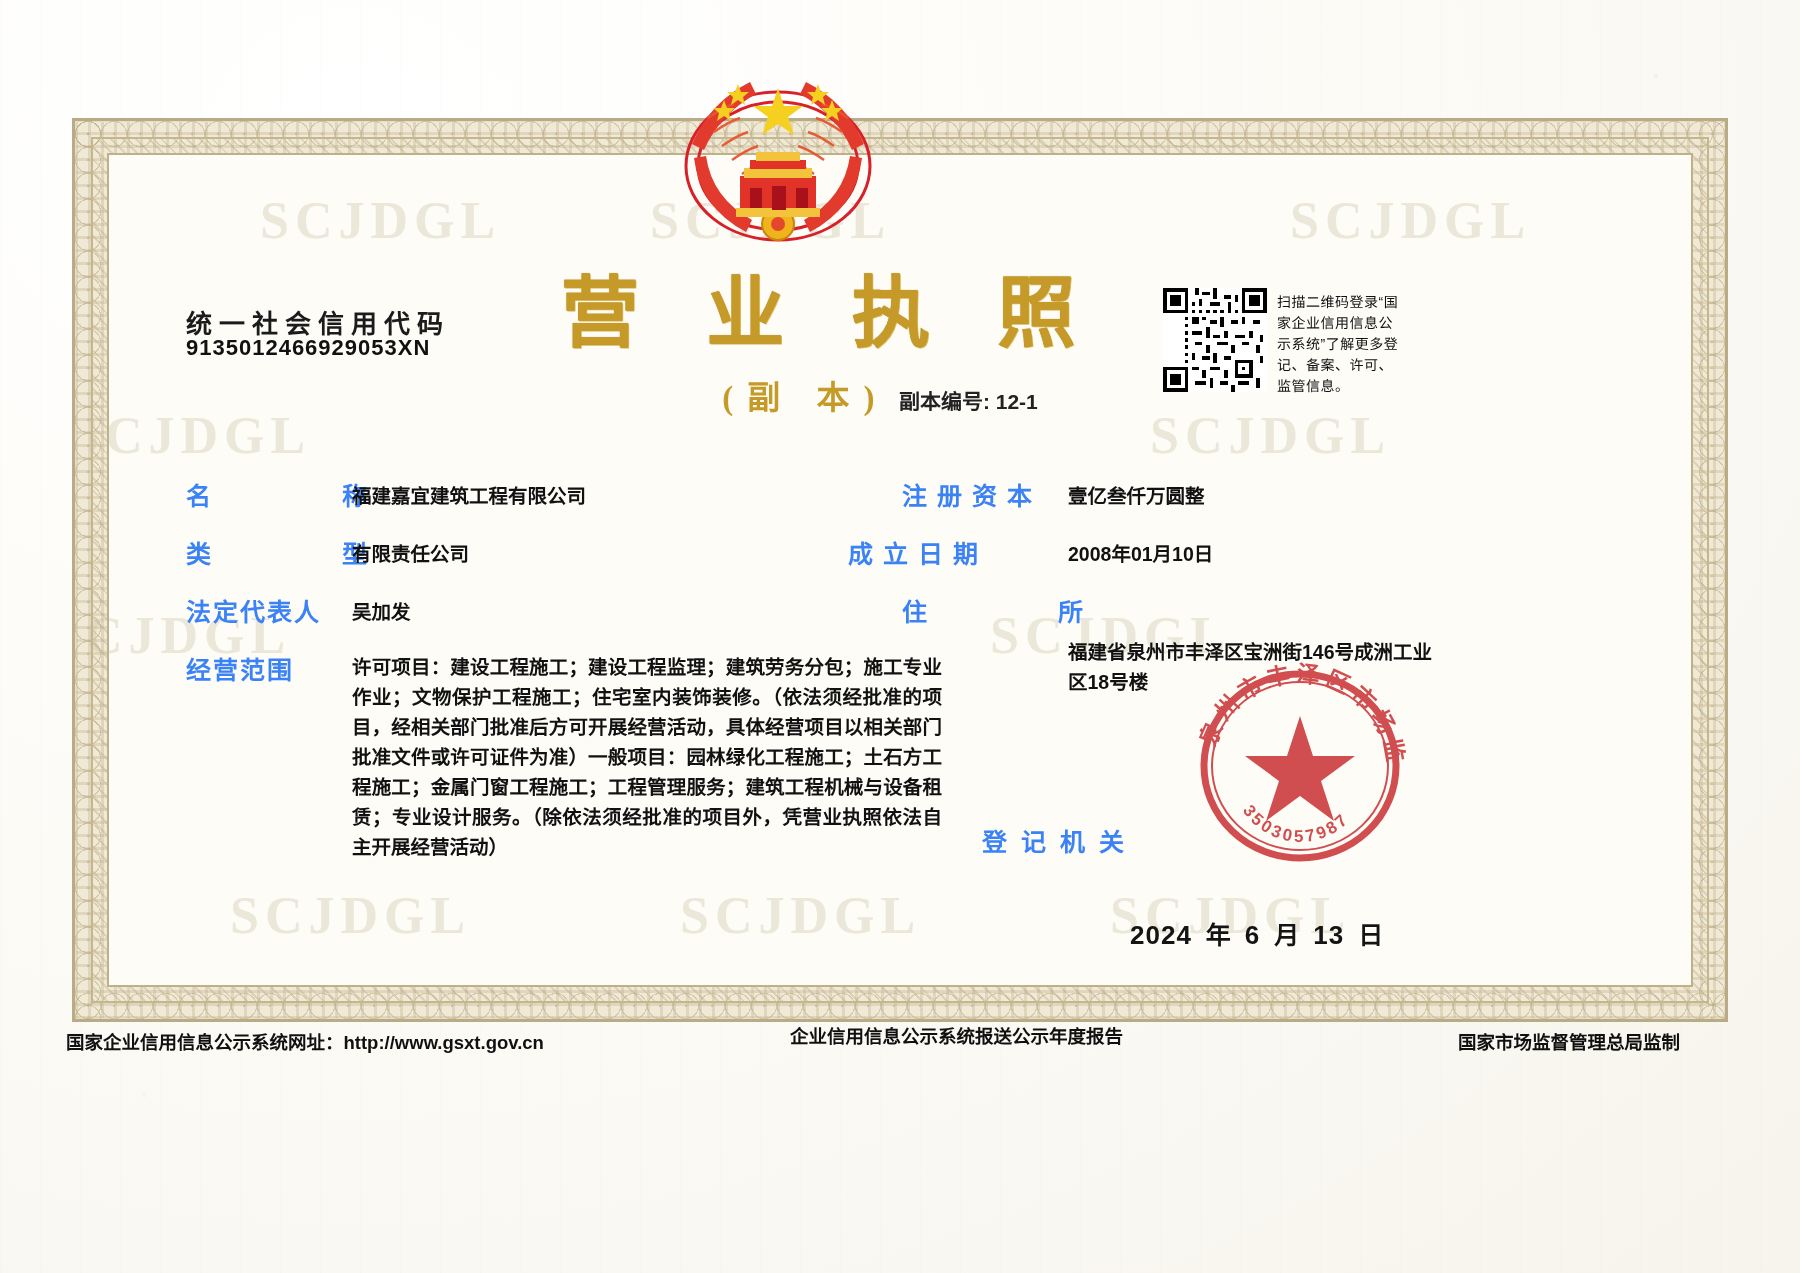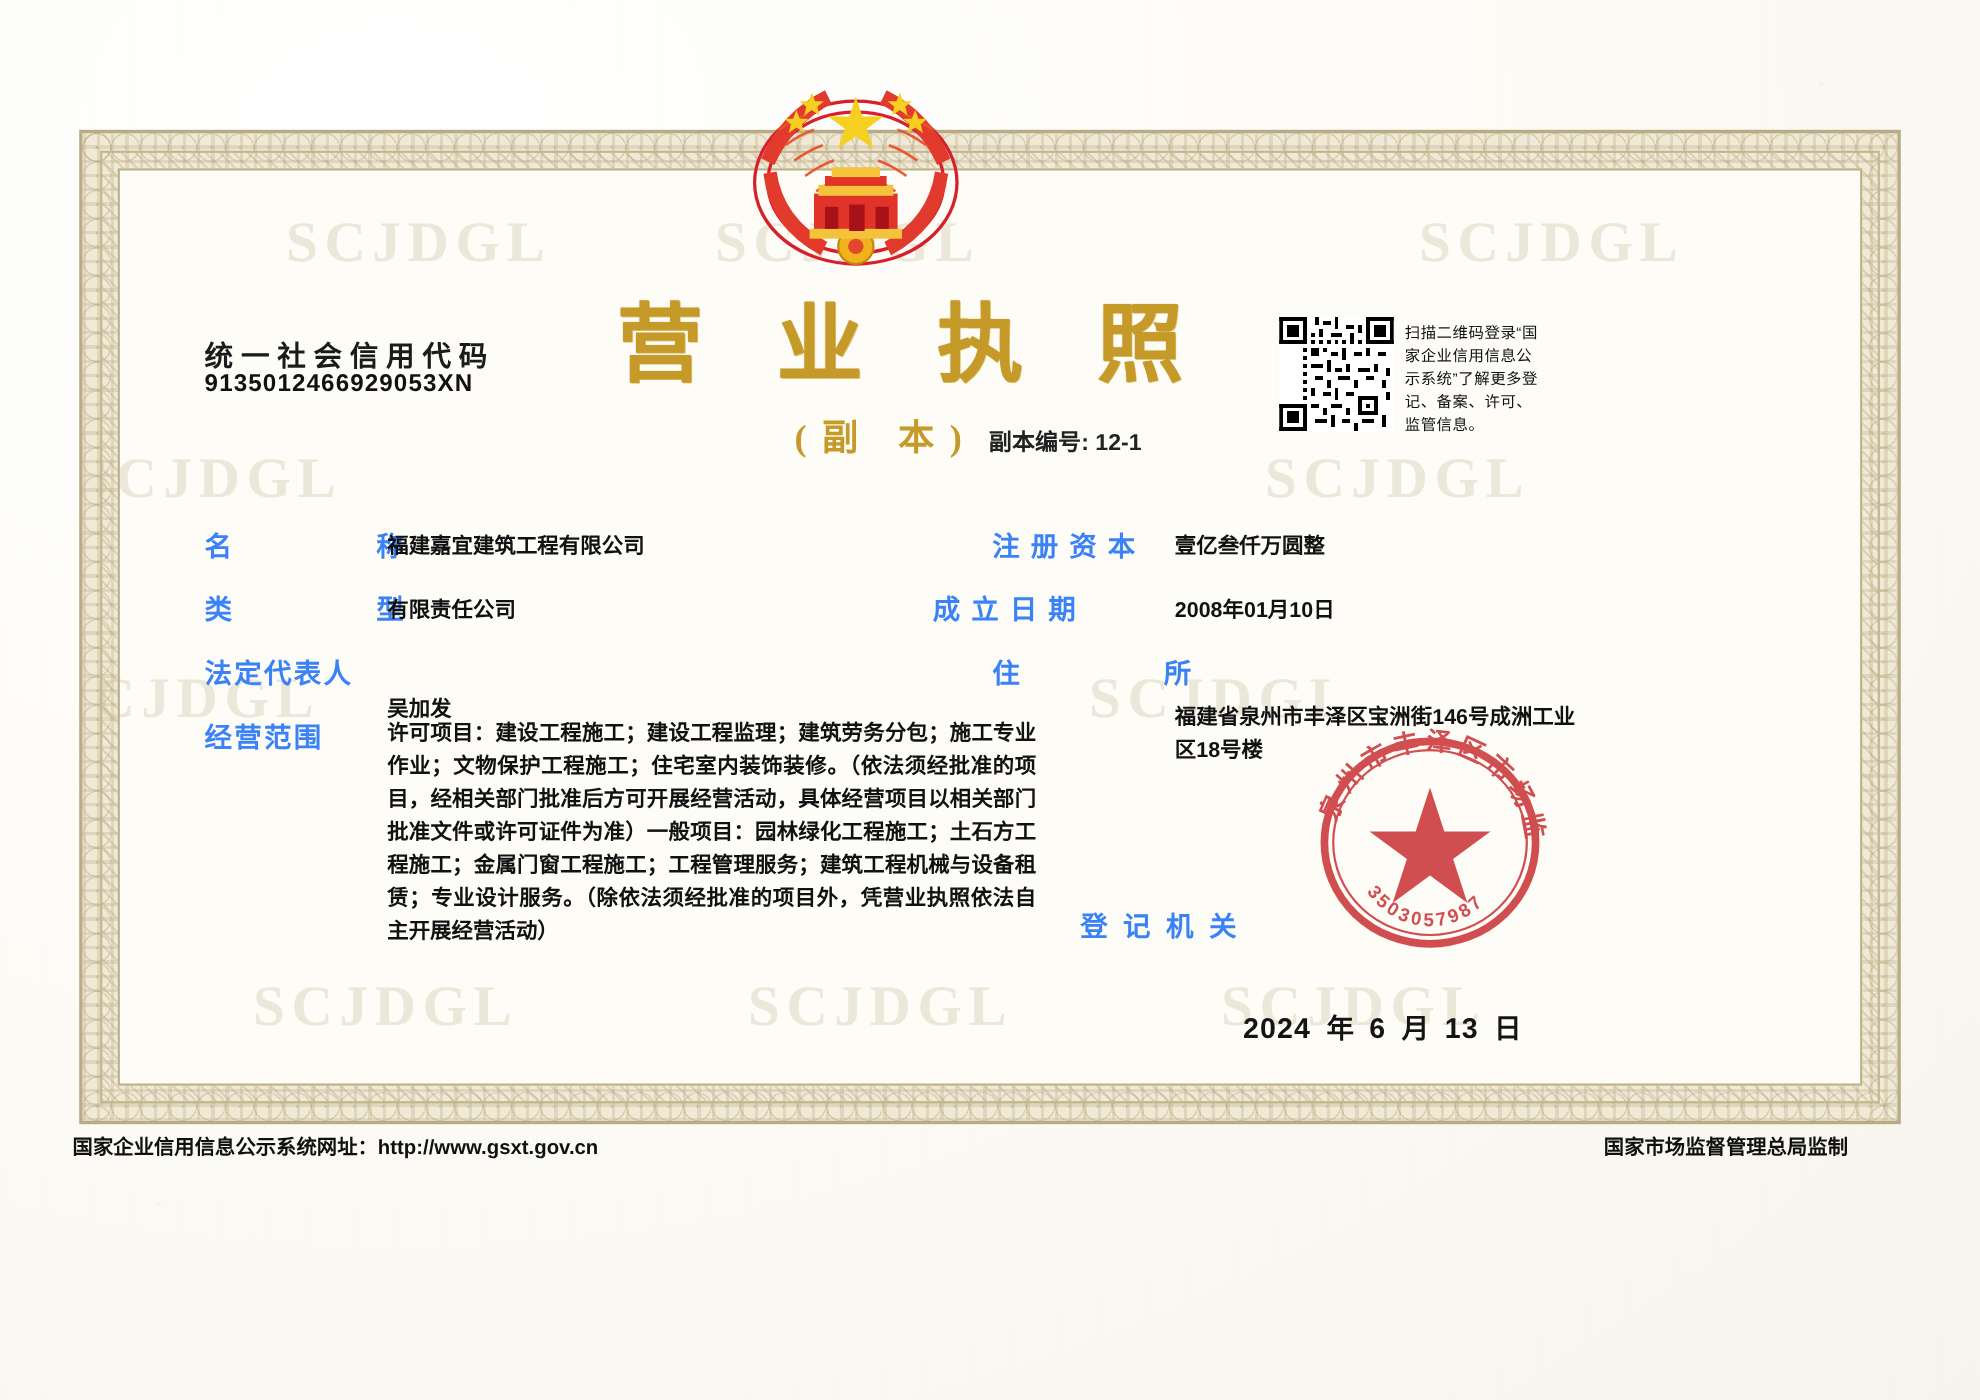--- a/index.html
+++ b/index.html
@@ -133,21 +133,21 @@
   .val-multiline{line-height:30px;}
 
   
   .l-name{left:186px;top:476px;letter-spacing:27px;}
   .l-type{left:186px;top:534px;letter-spacing:27px;}
   .l-rep {left:186px;top:592px;letter-spacing:2px;}
   .l-scope{left:186px;top:650px;letter-spacing:2px;}
 
   .v-name{left:352px;top:480px;}
   .v-type{left:352px;top:538px;}
-  .v-rep {left:352px;top:596px;margin-top:32px;}
+  .v-rep {left:352px;top:596px;}
   .v-scope{left:352px;top:652px;width:590px;line-height:30px;text-align:justify;}
 
   
   .l-capital{left:902px;top:476px;letter-spacing:10px;}
   .l-date{left:848px;top:534px;letter-spacing:10px;}
   .l-addr{left:902px;top:592px;letter-spacing:27px;}
   .l-authority{left:982px;top:822px;letter-spacing:14px;}
 
   .v-capital{left:1068px;top:480px;}
   .v-date{left:1068px;top:538px;}
@@ -392,14 +392,15 @@
     </g>
   </svg>
 </div>
 
 <div class="issue-date">
   <span class="num">2024</span><span class="ch">年</span><span class="num">6</span><span class="ch">月</span><span class="num">13</span><span class="ch">日</span>
 </div>
 
 <div class="footer-left">国家企业信用信息公示系统网址：http://www.gsxt.gov.cn</div>
 <div class="footer-center">
+  <div>企业信用信息公示系统报送公示年度报告</div>
 </div>
 <div class="footer-right">国家市场监督管理总局监制</div>
 
 </body></html>

